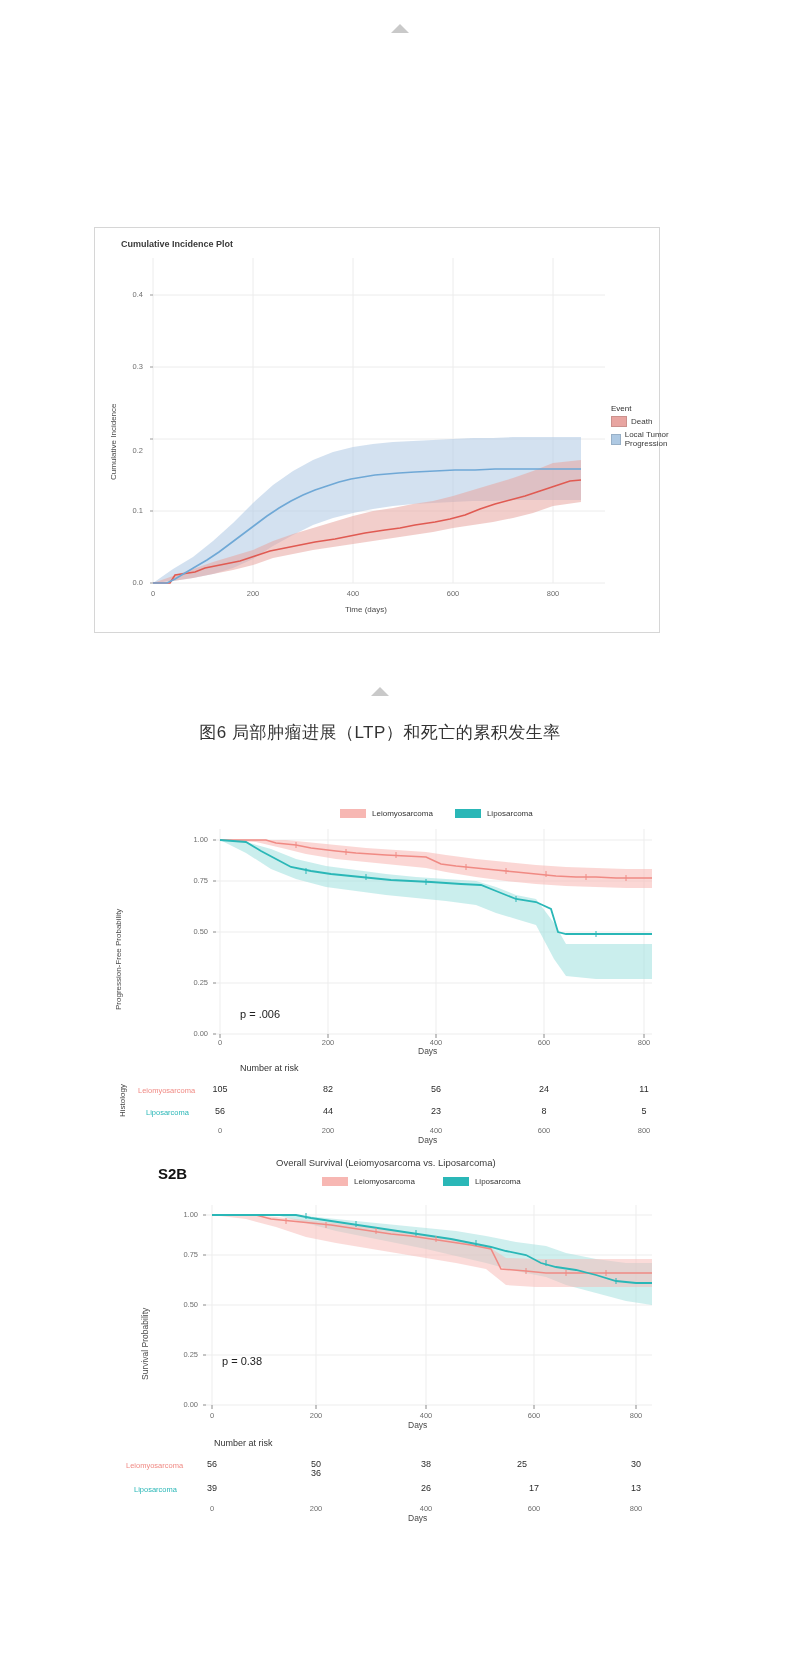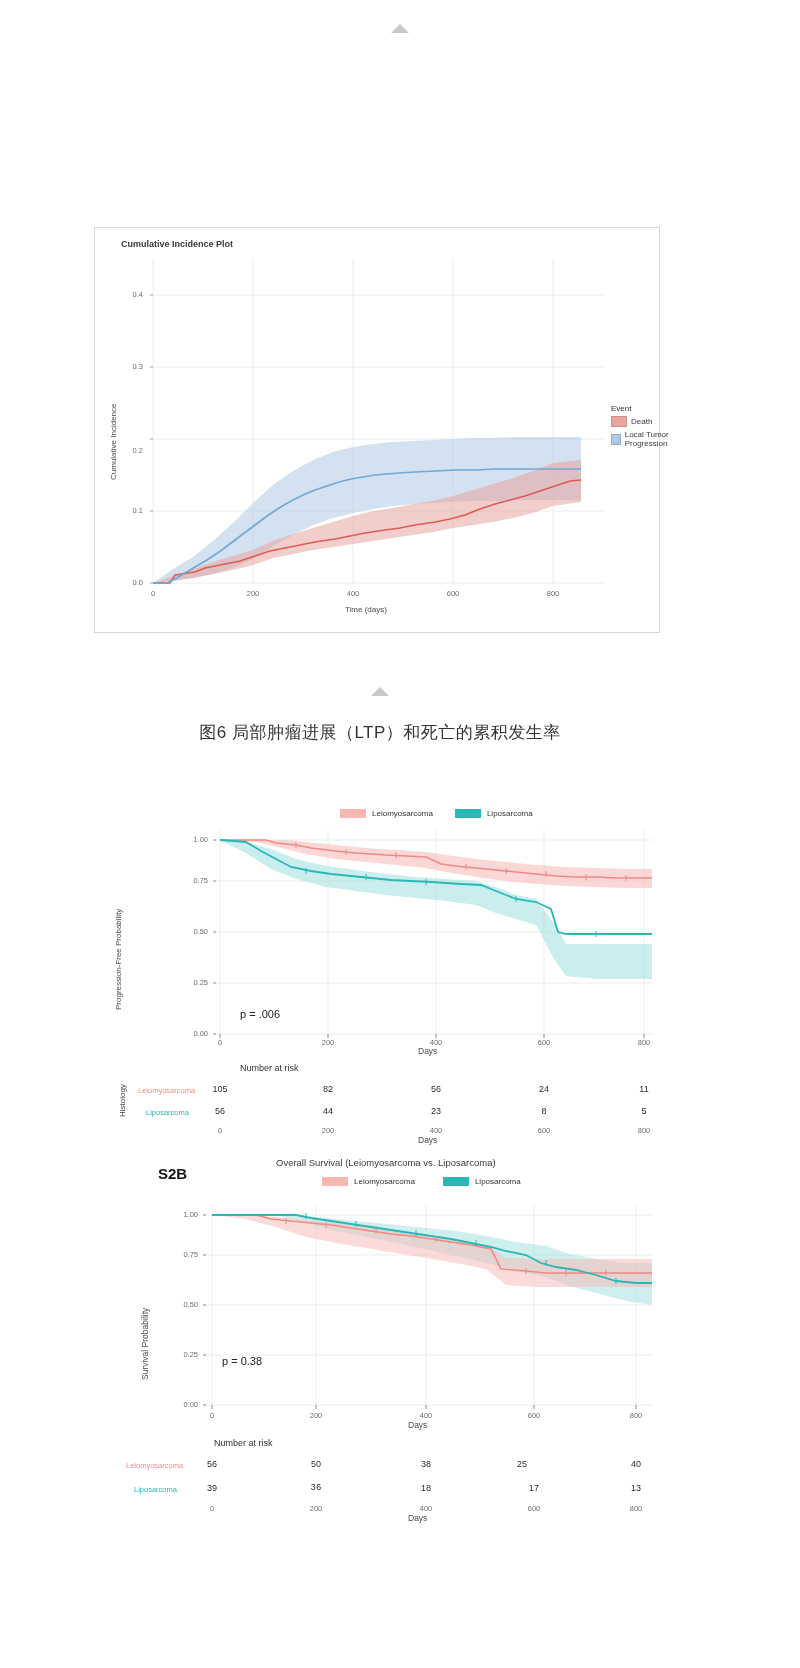--- a/index.html
+++ b/index.html
@@ -418,25 +418,25 @@
 
       <div class="nrisk-title" style="left:86px; top:283px;">Number at risk</div>
 
       <div class="nrisk-label" style="left:30px; top:306px; color:#f08a84;">Leiomyosarcoma</div>
       <div class="nrisk-label" style="left:38px; top:330px; color:#2ab7b7;">Liposarcoma</div>
 
       <div class="nrisk-val" style="left:102px; top:304px; width:28px;">56</div>
       <div class="nrisk-val" style="left:206px; top:304px; width:28px;">50</div>
       <div class="nrisk-val" style="left:316px; top:304px; width:28px;">38</div>
       <div class="nrisk-val" style="left:412px; top:304px; width:28px;">25</div>
-      <div class="nrisk-val" style="left:526px; top:304px; width:28px;">40</div>
+      <div class="nrisk-val" style="left:526px; top:304px; width:28px;">30</div>
 
       <div class="nrisk-val" style="left:102px; top:328px; width:28px;">39</div>
-      <div class="nrisk-val" style="left:206px; top:328px; width:28px;font-family:Liberation Mono, monospace;">36</div>
-      <div class="nrisk-val" style="left:316px; top:328px; width:28px;">18</div>
+      <div class="nrisk-val" style="left:206px; top:313px; width:28px;">36</div>
+      <div class="nrisk-val" style="left:316px; top:328px; width:28px;">26</div>
       <div class="nrisk-val" style="left:424px; top:328px; width:28px;">17</div>
       <div class="nrisk-val" style="left:526px; top:328px; width:28px;">13</div>
 
       <div class="tick-label" style="left:104px; top:349px; width:24px; text-align:center;">0</div>
       <div class="tick-label" style="left:208px; top:349px; width:24px; text-align:center;">200</div>
       <div class="tick-label" style="left:318px; top:349px; width:24px; text-align:center;">400</div>
       <div class="tick-label" style="left:426px; top:349px; width:24px; text-align:center;">600</div>
       <div class="tick-label" style="left:528px; top:349px; width:24px; text-align:center;">800</div>
       <div class="axis-label" style="left:312px; top:358px; font-size:8.5px;">Days</div>
     </div>

